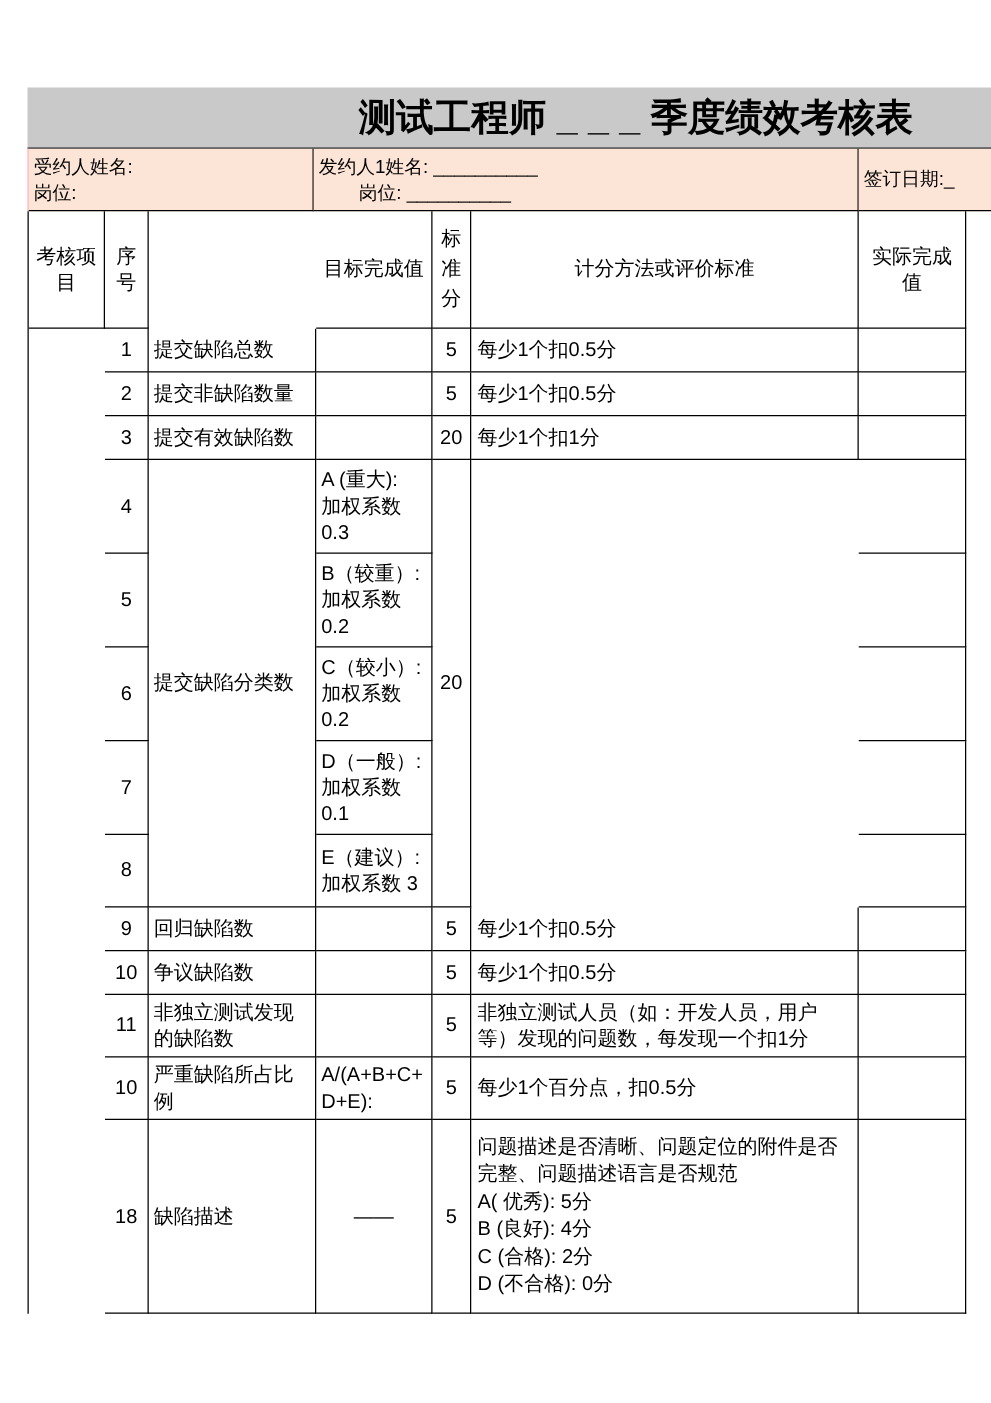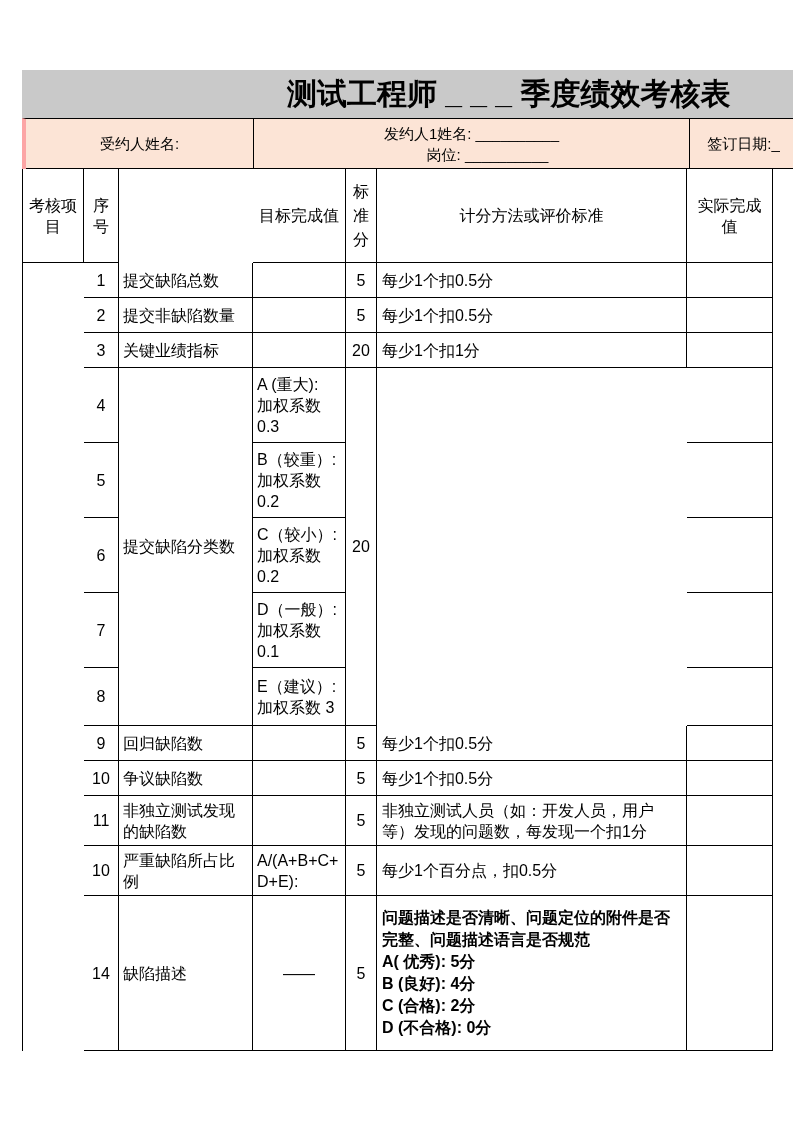--- a/index.html
+++ b/index.html
@@ -3,55 +3,56 @@
 <meta charset="utf-8">
 <style>
   html,body{margin:0;padding:0;}
   body{width:793px;height:1122px;background:#fff;font-family:"Liberation Sans","DejaVu Sans",sans-serif;color:#000;}
   .page{position:relative;width:793px;height:1086px;background:#fff;overflow:hidden;}
   .sheet{position:absolute;left:22px;top:70px;}
   
   .titleband{width:771px;height:48px;background:#c9c9c9;display:flex;align-items:flex-end;box-sizing:border-box;padding:0 0 3px 265px;}
   .titleband .t{font-size:30px;font-weight:bold;white-space:nowrap;}
   
-  .inforow{display:grid;grid-template-columns:228px 436px 107px;width:771px;box-sizing:border-box;border-top:1px solid #000;border-left:4px solid #fca5a5;text-align:center;}
+  .inforow{display:grid;grid-template-columns:228px 436px 107px;width:771px;box-sizing:border-box;border-top:1px solid #000;border-left:1px solid #fca5a5;}
   .icell{background:#fce4d6;border-right:1px solid #000;border-bottom:1px solid #000;box-sizing:border-box;height:50px;padding:3px 4px;font-size:15px;display:flex;flex-direction:column;justify-content:center;line-height:21px;}
   .icell.last{border-right:none;overflow:hidden;white-space:nowrap;justify-content:center;}
   .indent{padding-left:32px;}
   
   .grid{display:grid;grid-template-columns:61px 35px 134px 93px 31px 310px 86px;
         grid-template-rows:94px 35px 35px 35px 75px 75px 75px 75px 58px 35px 35px 50px 50px 155px;
         width:750px;box-sizing:content-box;border-left:1px solid #000;}
   .c{border-right:1px solid #000;border-bottom:1px solid #000;box-sizing:border-box;
      display:flex;align-items:center;font-size:16px;line-height:21px;padding:2px 4px;white-space:pre-line;overflow:hidden;}
   .hd{justify-content:center;text-align:center;}
   .hd.narrow{padding:0 5px;line-height:24px;}
   .hd.wide5{padding:0 9px;}
   .ctr{justify-content:center;text-align:center;padding:2px 1px;}
   .num{justify-content:center;text-align:center;padding:0;}
   .method{padding:2px 5px;}
   .method.big{line-height:24px;}
-  .method.r13{line-height:22px;font-weight:bold;}
+  .method.r13{line-height:22px;}
   .nb{border-bottom:none;}
   .cat{align-items:flex-start;justify-content:center;text-align:center;padding-top:392px;line-height:31px;}
   .brk{word-break:break-all;}
 </style>
 </head>
 <body>
 
 <div class="page">
   <div class="sheet">
 
     <div class="titleband">
       <div class="t">测试工程师 _ _ _ 季度绩效考核表</div>
     </div>
 
     <div class="inforow">
       <div class="icell">
         <span>受约人姓名:</span>
+        <span>岗位:</span>
       </div>
       <div class="icell">
         <span>发约人1姓名: __________</span>
         <span class="indent">岗位: __________</span>
       </div>
       <div class="icell last">
         <span>签订日期:_</span>
       </div>
     </div>
 
@@ -73,21 +74,21 @@
       <div class="c" style="grid-area:2/7/3/8"></div>
 
       <div class="c num" style="grid-area:3/2/4/3">2</div>
       <div class="c" style="grid-area:3/3/4/4">提交非缺陷数量</div>
       <div class="c" style="grid-area:3/4/4/5"></div>
       <div class="c num" style="grid-area:3/5/4/6">5</div>
       <div class="c method" style="grid-area:3/6/4/7">每少1个扣0.5分</div>
       <div class="c" style="grid-area:3/7/4/8"></div>
 
       <div class="c num" style="grid-area:4/2/5/3">3</div>
-      <div class="c" style="grid-area:4/3/5/4">关键业绩指标</div>
+      <div class="c" style="grid-area:4/3/5/4">提交有效缺陷数</div>
       <div class="c" style="grid-area:4/4/5/5"></div>
       <div class="c num" style="grid-area:4/5/5/6">20</div>
       <div class="c method" style="grid-area:4/6/5/7">每少1个扣1分</div>
       <div class="c" style="grid-area:4/7/5/8"></div>
 
       <div class="c" style="grid-area:5/3/10/4">提交缺陷分类数</div>
       <div class="c num" style="grid-area:5/5/10/6">20</div>
 
       <div class="c num" style="grid-area:5/2/6/3">4</div>
       <div class="c" style="grid-area:5/4/6/5">A (重大):
@@ -139,21 +140,21 @@
       <div class="c method" style="grid-area:12/6/13/7">非独立测试人员（如：开发人员，用户等）发现的问题数，每发现一个扣1分</div>
       <div class="c" style="grid-area:12/7/13/8"></div>
 
       <div class="c num" style="grid-area:13/2/14/3">10</div>
       <div class="c" style="grid-area:13/3/14/4">严重缺陷所占比例</div>
       <div class="c brk" style="grid-area:13/4/14/5">A/(A+B+C+D+E):</div>
       <div class="c num" style="grid-area:13/5/14/6">5</div>
       <div class="c method" style="grid-area:13/6/14/7">每少1个百分点，扣0.5分</div>
       <div class="c" style="grid-area:13/7/14/8"></div>
 
-      <div class="c num" style="grid-area:14/2/15/3">14</div>
+      <div class="c num" style="grid-area:14/2/15/3">18</div>
       <div class="c" style="grid-area:14/3/15/4">缺陷描述</div>
       <div class="c ctr" style="grid-area:14/4/15/5">——</div>
       <div class="c num" style="grid-area:14/5/15/6">5</div>
       <div class="c method r13" style="grid-area:14/6/15/7">问题描述是否清晰、问题定位的附件是否完整、问题描述语言是否规范
 A( 优秀):  5分
 B (良好):  4分
 C (合格):  2分
 D (不合格):  0分</div>
       <div class="c" style="grid-area:14/7/15/8"></div>
     </div>

